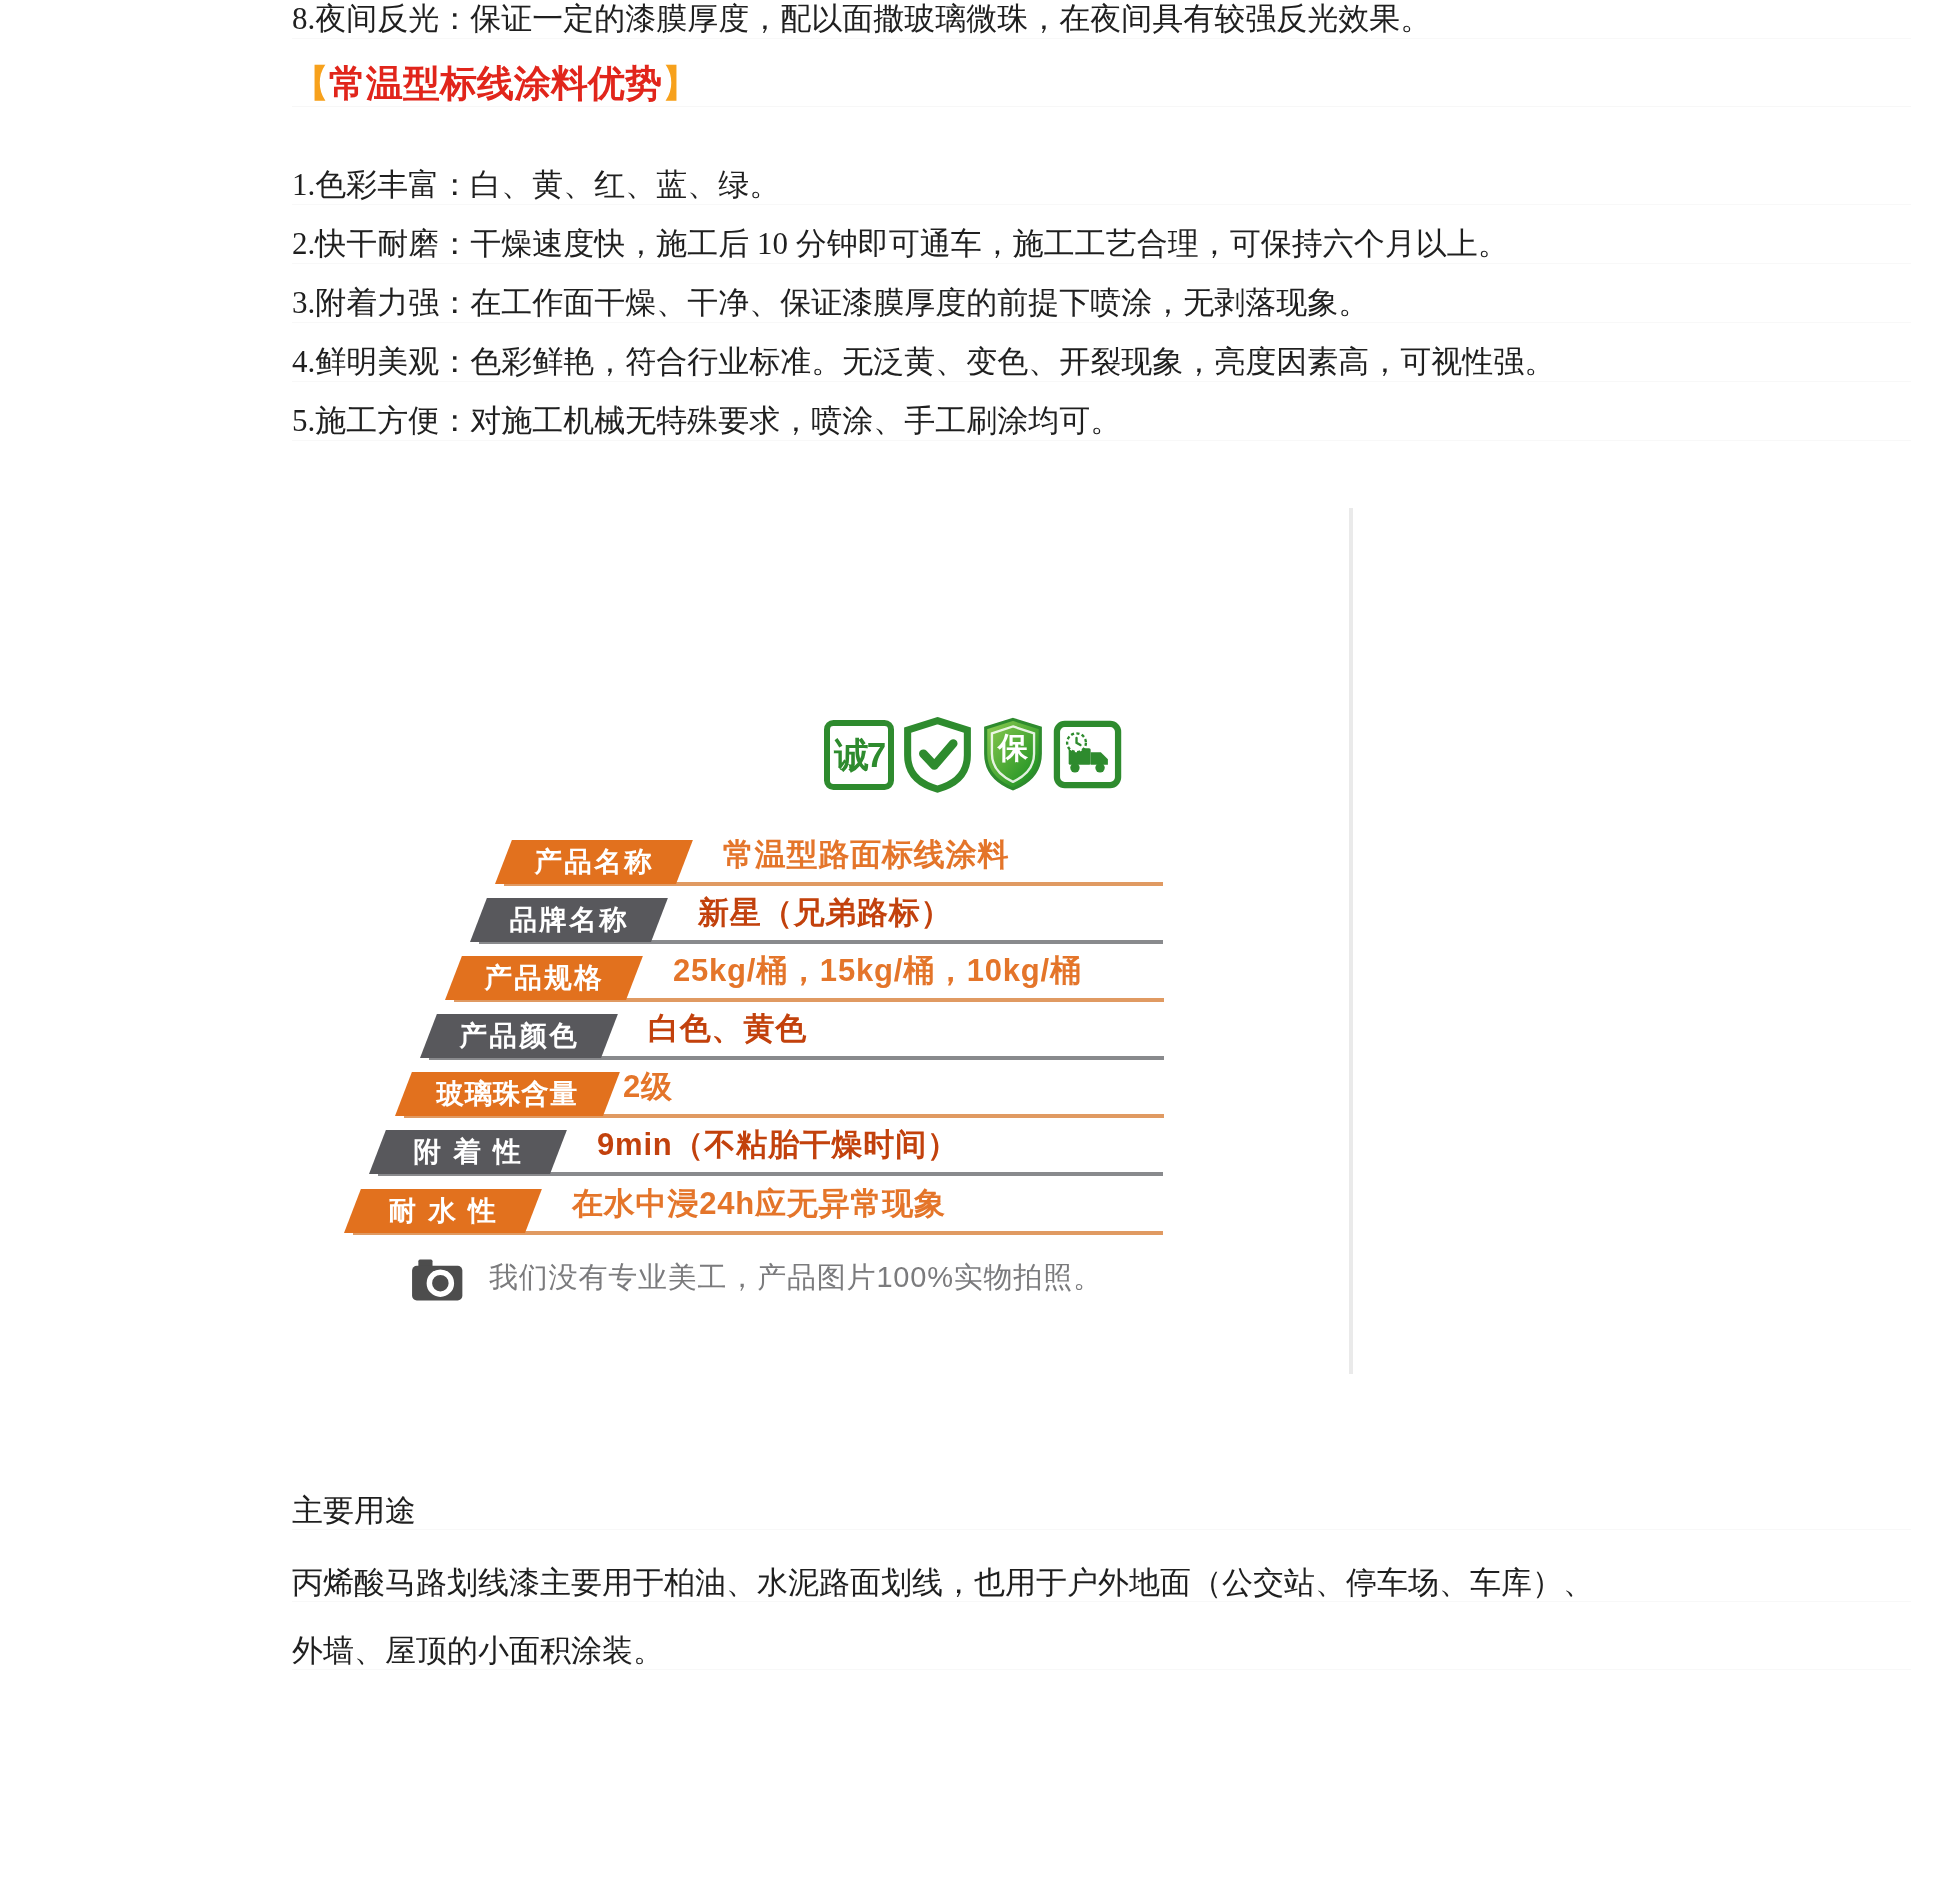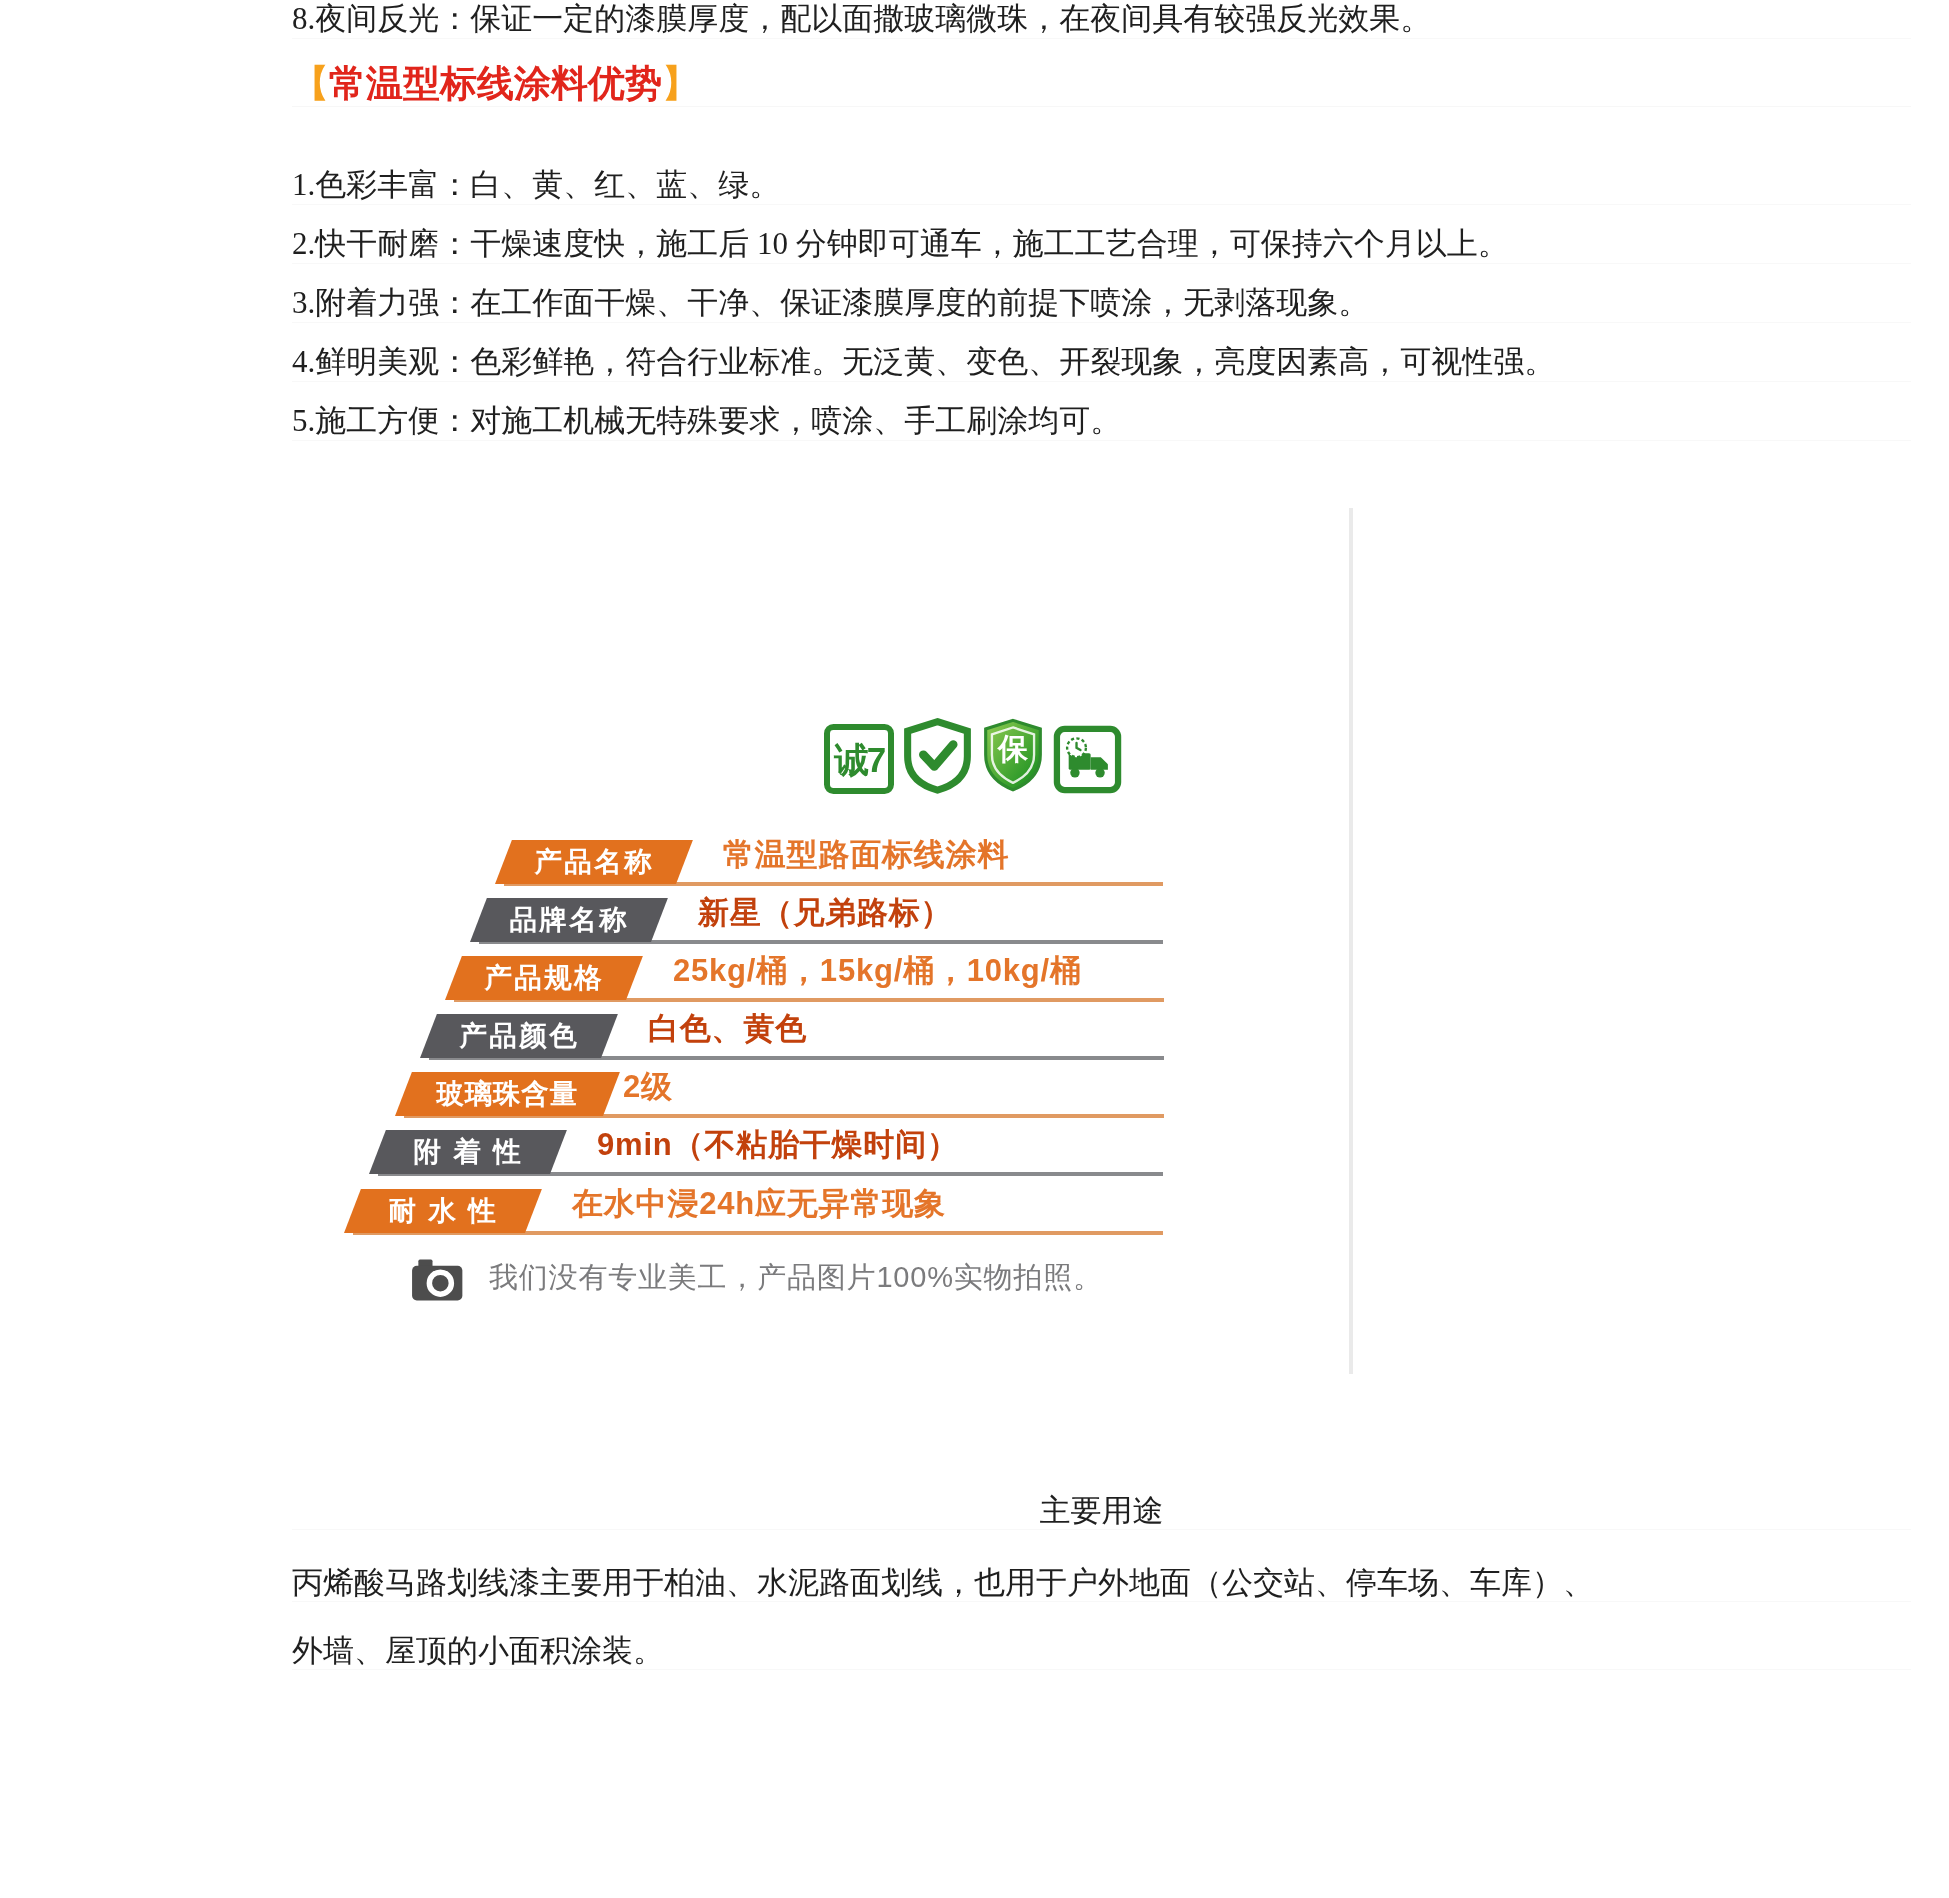--- a/index.html
+++ b/index.html
@@ -35,21 +35,21 @@
   .adv-item:nth-of-type(2){top:166px;}
   .adv-item:nth-of-type(3){top:225px;}
   .adv-item:nth-of-type(4){top:284px;}
   .adv-item:nth-of-type(5){top:343px;}
   .adv-item:nth-of-type(6){top:402px;}
 
   
   .product-photo{position:absolute;left:308px;top:507px;width:1064px;height:869px;background:#ffffff;}
   .photo-right-edge{position:absolute;left:1349px;top:508px;width:3.9px;height:866px;background:#eaeaea;}
 
-  .badges{position:absolute;left:824px;top:715px;height:79px;display:flex;align-items:flex-end;gap:8px;}
+  .badges{position:absolute;left:824px;top:715px;height:79px;display:flex;align-items:center;gap:8px;}
   .badge{position:relative;display:flex;align-items:center;justify-content:center;}
   .badge-square{
     width:58px;height:58px;border:6.3px solid #2E8B2E;border-radius:9.4px;
     background:#fff;display:flex;align-items:center;justify-content:center;
   }
   .badge-chengxin-text{
     font-family:"Liberation Sans","DejaVu Sans",sans-serif;
     font-size:35px;font-weight:900;color:#2E8B2E;letter-spacing:-2.4px;line-height:1;
   }
   .badge-bao-text{
@@ -98,21 +98,21 @@
     font-family:"Liberation Sans","DejaVu Sans",sans-serif;
     font-size:29px;font-weight:500;color:#7B7B7D;letter-spacing:0.8px;white-space:nowrap;
   }
 
   
   .usage-block{
     position:absolute;left:292px;width:1619px;
     font-size:31px;line-height:36px;color:#1f1f1f;
     border-bottom:1.6px solid #f8f8f8;white-space:nowrap;
   }
-  .u1{top:1493px;text-align:center;}
+  .u1{top:1493px;}
   .u2{top:1565px;}
   .u3{top:1633px;}
   .u4{top:1684px;}
   .u5{top:1754px;}
 </style>
 </head>
 <body>
 
 <div class="page">
 

